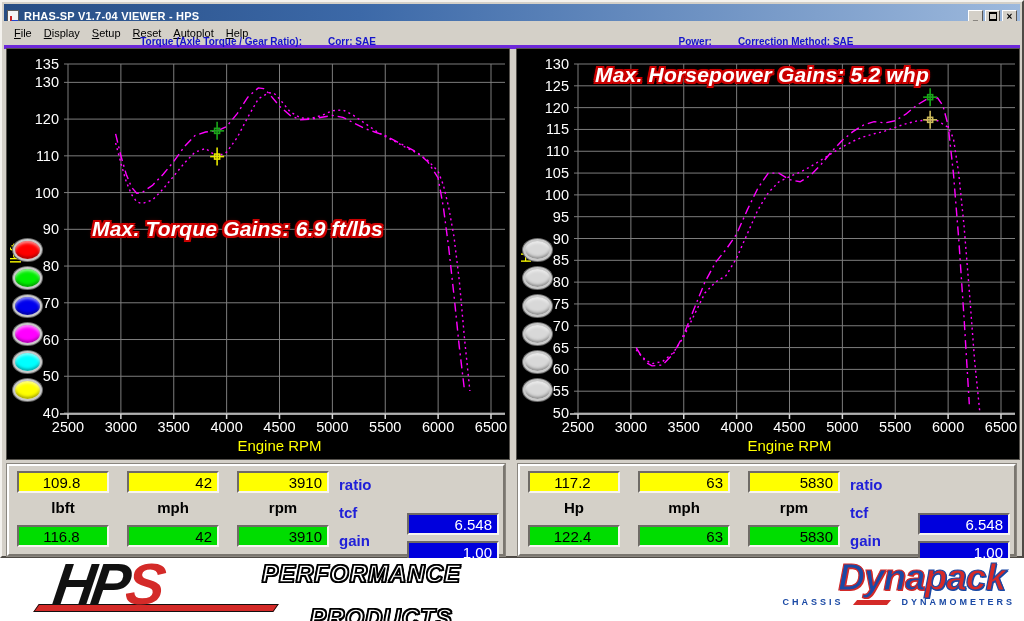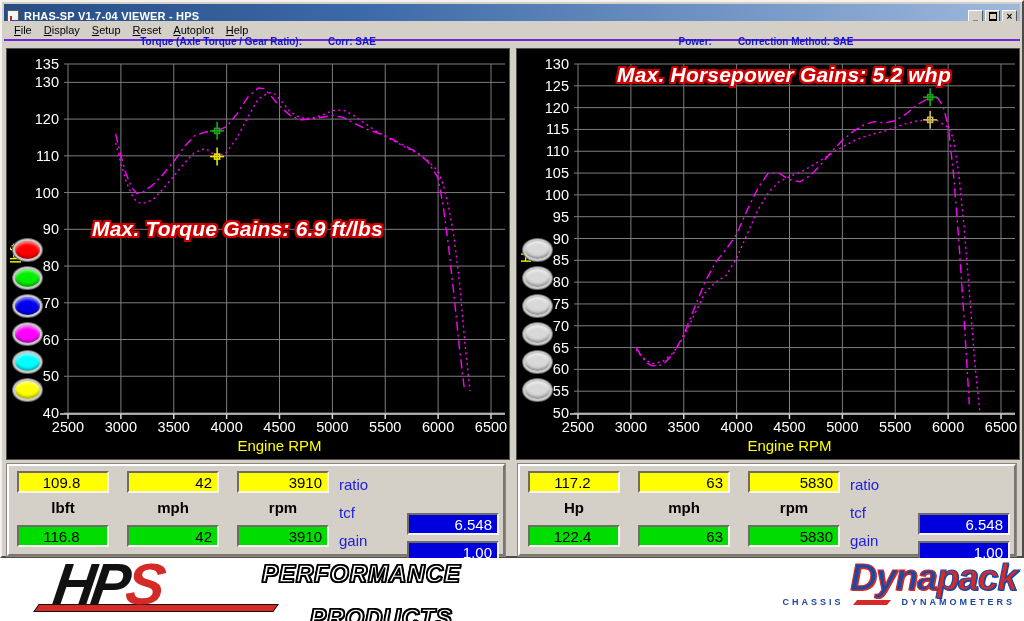--- a/index.html
+++ b/index.html
@@ -23,23 +23,23 @@
   .win-btn { width:15px; height:13px; background:#d4d0c8; border:1px solid;
     border-color:#ffffff #5a5652 #5a5652 #ffffff; font-size:9px; font-weight:bold;
     color:#000; display:flex; align-items:flex-end; justify-content:center; line-height:9px; }
   .win-btn.close { align-items:center; font-size:10px; }
   .restore-glyph { position:relative; width:8px; height:7px; margin-bottom:2px; }
   .restore-glyph::before { content:""; position:absolute; right:0; top:0; width:6px; height:5px;
     border:1px solid #000; border-top-width:2px; }
   .restore-glyph::after { content:""; position:absolute; left:0; bottom:0; width:6px; height:5px;
     border:1px solid #000; border-top-width:2px; background:#d4d0c8; }
 
-  #menubar { position:absolute; left:2px; top:19px; right:2px; height:20px;
+  #menubar { position:absolute; left:2px; top:19px; right:2px; height:28px;
     background:#d4d0c8; display:flex; align-items:center; padding-left:4px;
-    border-bottom:2px solid #6d28d9; }
+    border-bottom:4px solid #6d28d9; }
   .menu-item { font-size:11px; color:#000; padding:0 6px; white-space:nowrap; }
   .menu-item u { text-decoration:underline; }
 
   #subheader { position:absolute; left:2px; top:34px; right:2px; height:12px; display:flex; }
   .subheader-half { width:50%; display:flex; justify-content:center; gap:26px;
     font-size:10px; font-weight:bold; color:#1414cc; line-height:11px; }
 
   
   .chart-panel { position:absolute; top:46px; width:504px; height:412px; background:#000;
     border:1px solid #55524d; }
@@ -50,37 +50,37 @@
   .btn-col { position:absolute; left:6px; top:190px; display:flex; flex-direction:column; gap:6px; }
   .run-btn { width:29px; height:22px; border-radius:50%;
     border:2px solid #c9c9c9; box-shadow:inset 0 2px 3px rgba(255,255,255,.55), inset 0 -2px 3px rgba(0,0,0,.35), 0 0 0 1px #6a6a6a; }
 
   .annotation { position:absolute; font-size:21px; font-weight:bold; font-style:italic;
     color:#ffffff; white-space:nowrap; letter-spacing:0.2px;
     text-shadow:-2px 0 0 #cc0000, 2px 0 0 #cc0000, 0 -2px 0 #cc0000, 0 2px 0 #cc0000,
       -2px -2px 0 #cc0000, 2px -2px 0 #cc0000, -2px 2px 0 #cc0000, 2px 2px 0 #cc0000,
       0 0 5px #7a0000; }
   #annotation-torque { left:85px; top:168px; }
-  #annotation-power  { left:100px; top:14px; }
+  #annotation-power  { left:78px; top:14px; }
 
   
   .readout-panel { position:absolute; top:462px; width:498px; height:92px; background:#d4d0c8;
     border:2px solid; border-color:#ffffff #7a766f #7a766f #ffffff; box-shadow:0 0 0 1px #8a867f; }
   #readout-left  { left:5px; }
   #readout-right { left:516px; }
   .field { position:absolute; height:22px; width:92px; font-size:15px; line-height:18px;
     text-align:right; padding:1px 5px 0 2px; border:2px solid; border-color:#6f6b66 #f6f4f0 #f6f4f0 #6f6b66; color:#000; }
   .field.yellow { background:#ffff00; }
   .field.green  { background:#00dd00; }
   .field.blue   { background:#0000dd; color:#ffffff; }
   .c1 { left:8px;text-align:center; }  .c2 { left:118px; } .c3 { left:228px; }
   .rtop { top:5px; } .rbot { top:59px; }
   .unit-label { position:absolute; top:33px; width:92px; text-align:center; font-size:15px;
     font-weight:bold; color:#000; }
-  .side-label { position:absolute; left:330px; width:60px; font-size:15px; font-weight:normal;
+  .side-label { position:absolute; left:330px; width:60px; font-size:15px; font-weight:bold;
     color:#2020d8; }
   .side-field { left:398px;margin-top:40px; }
   .s1 { top:7px; } .s2 { top:35px; } .s3 { top:59px; }
   .side-label.s1 { top:10px; } .side-label.s2 { top:38px; } .side-label.s3 { top:66px; }
 
   
   #logo-strip { position:absolute; left:0; top:558px; width:1024px; height:63px; background:#ffffff; }
   #hps-logo { position:absolute; left:36px; top:0px; width:480px; height:60px; }
   #hps-word { position:absolute; left:18px; top:-4px; font-size:58px; font-weight:bold;
     font-style:italic; letter-spacing:-4px; transform:skewX(-8deg);
@@ -88,21 +88,21 @@
   #hps-word .hp { color:#111111; }
   #hps-word .s  { color:#d42a28; }
   #hps-underline { position:absolute; left:0px; top:46px; width:240px; height:8px;
     background:#d42a28; transform:skewX(-35deg); border:1px solid #111; }
   .hps-tagline { position:absolute; left:226px; font-size:24px; font-weight:bold; font-style:italic;
     color:#ffffff; letter-spacing:1px; -webkit-text-stroke:1.6px #000;
     text-shadow:-1px -1px 0 #000, 1px -1px 0 #000, -1px 1px 0 #000, 1px 1px 0 #000; }
   #hps-tag1 { top:2px; } #hps-tag2 { top:46px;margin-left:48px; }
 
   #dynapack-logo { position:absolute; left:712px; top:3px; width:305px; height:55px; }
-  #dyna-word { position:absolute; right:0; top:-2px; font-size:37px; font-weight:bold;
+  #dyna-word { position:absolute; right:12px; top:-2px; font-size:37px; font-weight:bold;
     font-style:italic; letter-spacing:-1px; line-height:38px; }
   #dyna-word .dyna { color:#1a49a5; -webkit-text-stroke:1.2px #d42a28;
     text-shadow:1px 1px 0 #d42a28; }
   #dyna-word .pack { color:#d42a28; -webkit-text-stroke:1.2px #1a49a5;
     text-shadow:1px 1px 0 #1a49a5; }
   #dyna-sub { position:absolute; right:2px; top:36px; display:flex; align-items:center; gap:12px; }
   .dyna-sub-text { color:#1a49a5; font-size:9px; font-weight:bold; letter-spacing:3px; }
   #dyna-swoosh { width:34px; height:5px; background:#d42a28; transform:skewX(-40deg); }
 </style>
 </head>

